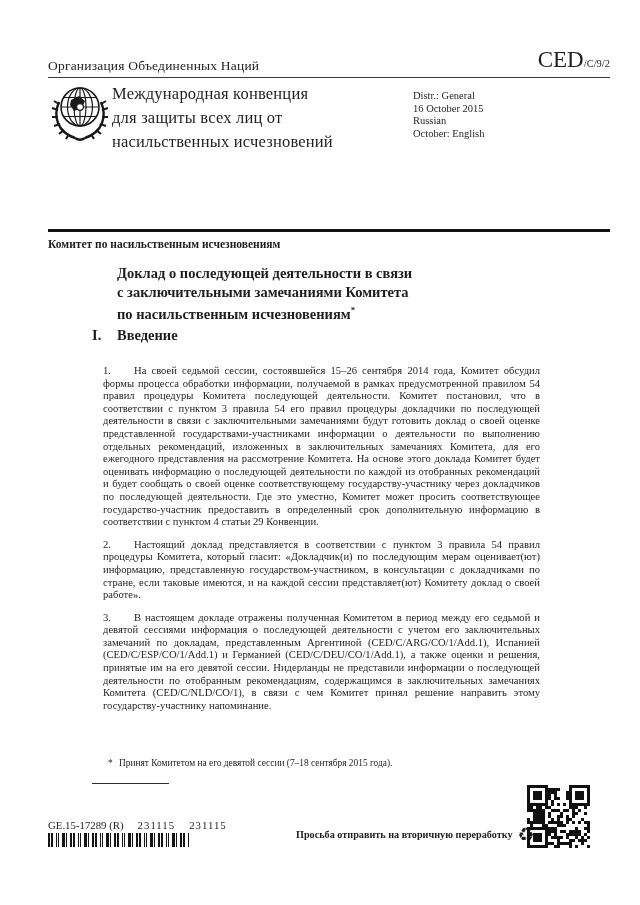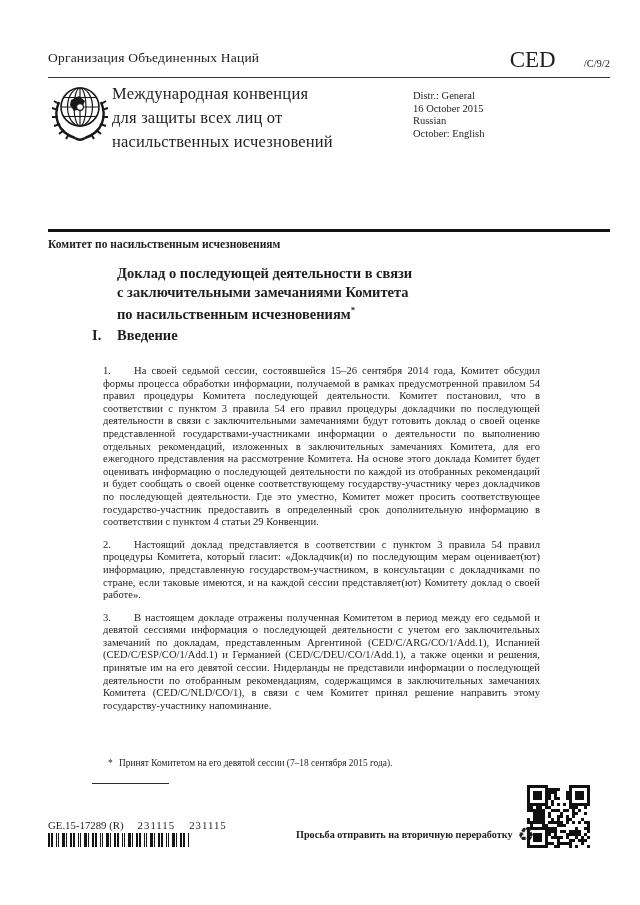--- a/index.html
+++ b/index.html
@@ -6,24 +6,24 @@
   .page{
     position:relative;
     width:640px;height:905px;
     margin:0 auto;
     background:#ffffff;
     font-family:"Liberation Serif","DejaVu Serif",serif;
     color:#1e1e1e;
     overflow:hidden;
   }
   
-  .top-header{position:absolute;left:48px;top:50px;width:562px;display:flex;justify-content:space-between;}
+  .top-header{position:absolute;left:48px;top:50px;width:562px;display:flex;justify-content:space-between;align-items:flex-end;}
   .org-name{font-size:13.5px;letter-spacing:.2px;}
   .doc-symbol{font-size:23px;line-height:20px;white-space:nowrap;}
-  .doc-symbol .sub{font-size:10.5px;margin-left:28px;}
+  .doc-symbol .sub{font-size:10.5px;}
   .rule-thin{position:absolute;left:48px;top:77px;width:562px;height:1px;background:#3a3a3a;}
   
   .emblem{position:absolute;left:51px;top:82px;width:58px;height:62px;}
   .conv-title{position:absolute;left:112px;top:82px;font-weight:normal;font-size:16.5px;line-height:24px;letter-spacing:.2px;}
   .meta-block{position:absolute;left:413px;top:90px;font-size:10.5px;line-height:12.5px;}
   
   .rule-thick{position:absolute;left:48px;top:229px;width:562px;height:2.5px;background:#121212;}
   .committee{position:absolute;left:48px;top:238px;font-weight:bold;font-size:11.5px;}
   
   .doc-title{position:absolute;left:117px;top:264px;font-weight:bold;font-size:14.5px;line-height:18.5px;}

